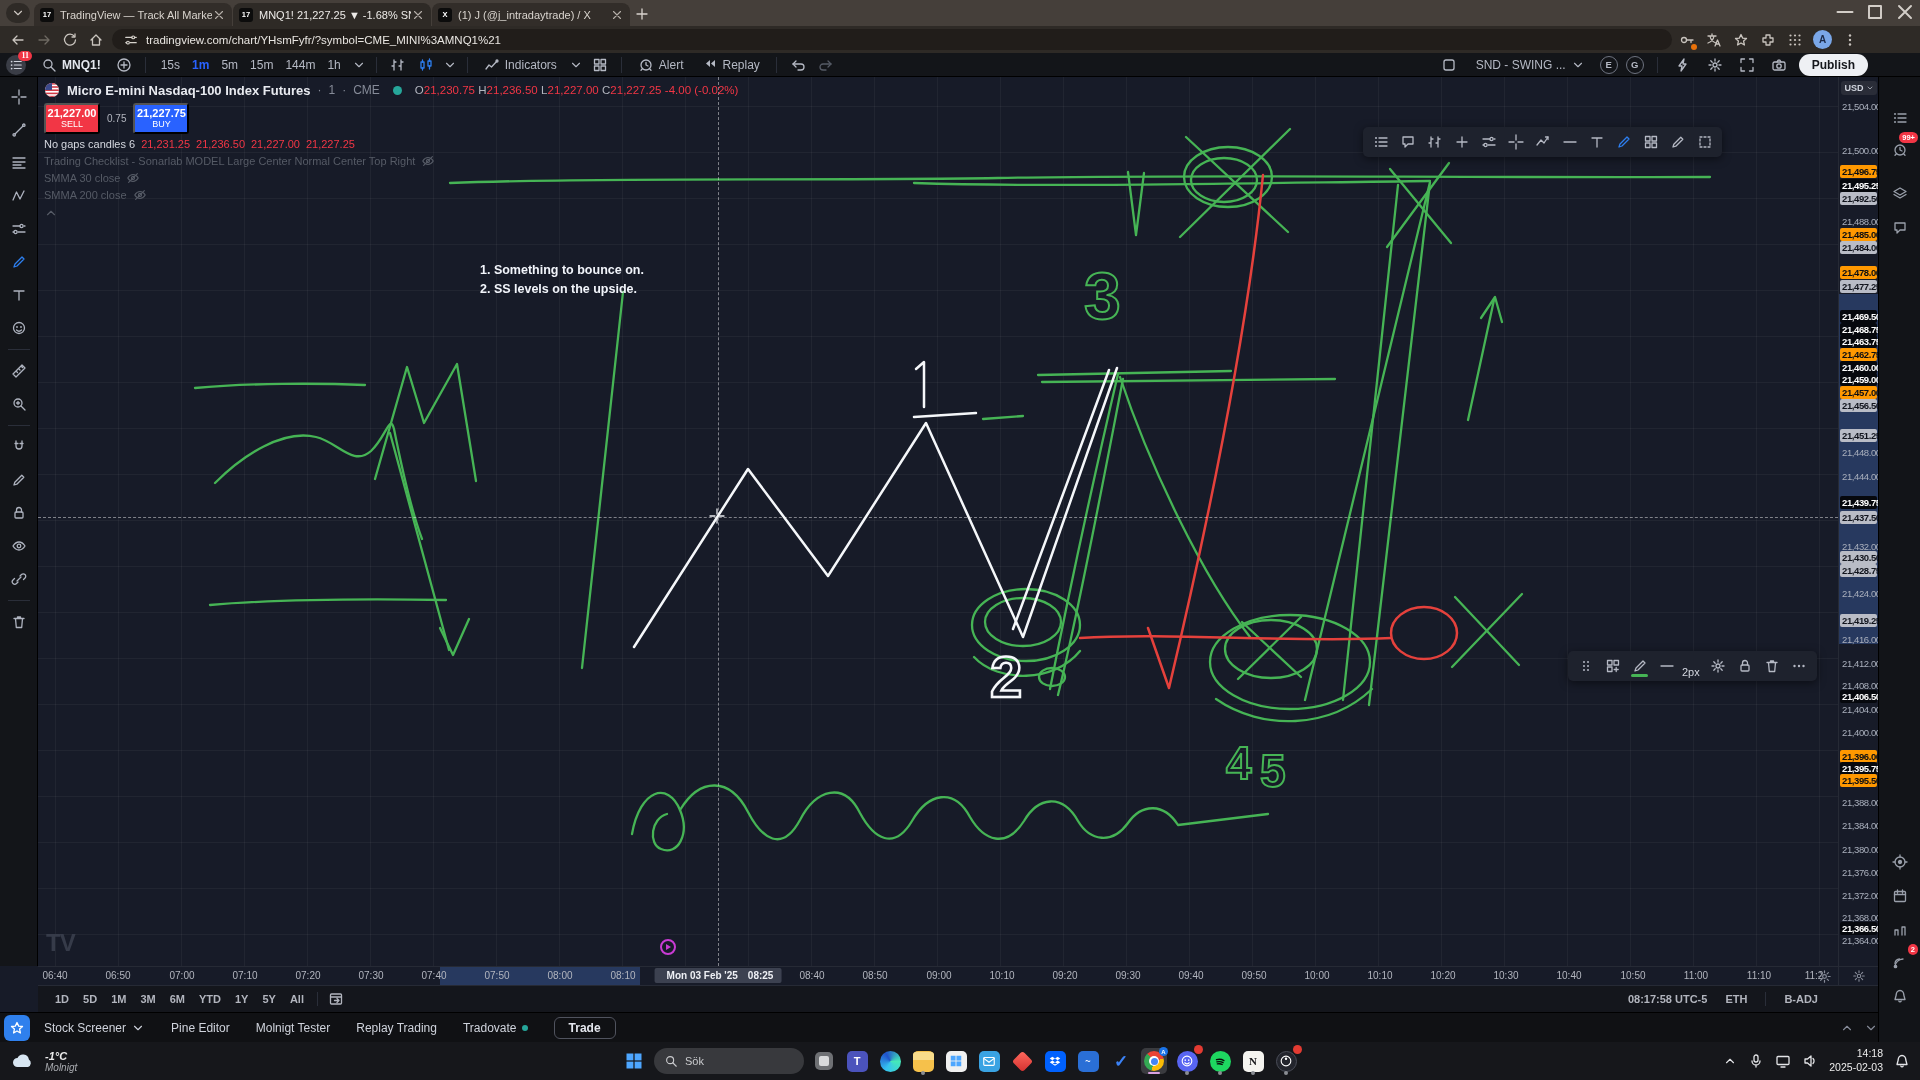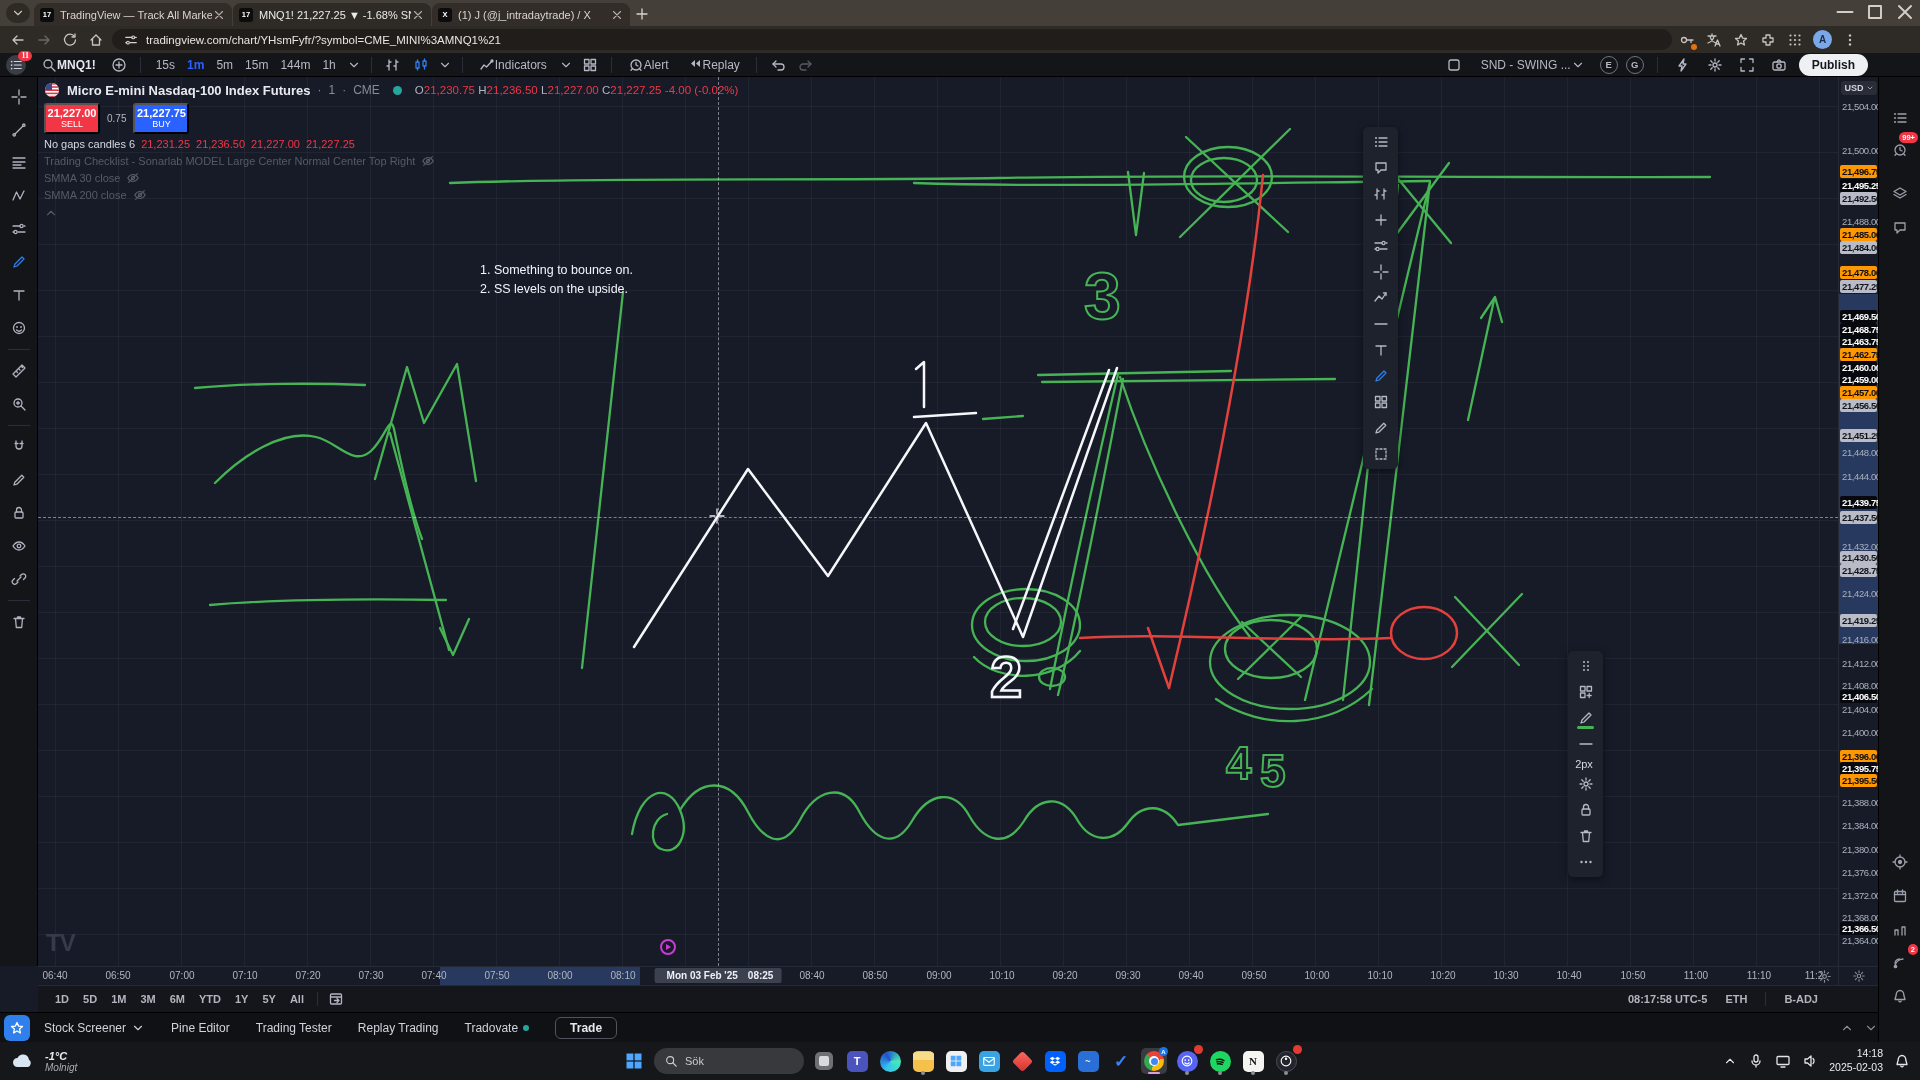--- a/index.html
+++ b/index.html
@@ -25,21 +25,21 @@
 .rticons{display:flex;align-items:center;gap:9px;color:#c9c4be;}
 .rticons .ic{width:18px;height:18px;display:flex;align-items:center;justify-content:center;position:relative;}
 .keydot{position:absolute;right:-1px;bottom:-1px;width:6px;height:6px;border-radius:3px;background:#e8710a;}
 .avatar{width:19px;height:19px;border-radius:10px;background:#7aa7e8;color:#1c2b4a;font-size:10px;font-weight:700;display:flex;align-items:center;justify-content:center;}
 
 
 .tvbar{position:absolute;left:0;top:53px;width:1920px;height:24px;background:#131519;border-bottom:1px solid #000;display:flex;align-items:center;padding:0 6px;color:#b5b9c4;font-size:12px;}
 .tvleft{display:flex;align-items:center;gap:4px;}
 .tvav{position:relative;width:20px;height:20px;border-radius:10px;background:#3a3d46;color:#d0d4dd;display:flex;align-items:center;justify-content:center;font-size:9px;margin-right:4px;}
 .tvav .nb{position:absolute;top:-4px;right:-6px;background:#f23645;color:#fff;font-size:8px;font-weight:700;border-radius:7px;padding:1px 3px;line-height:1;font-family:Liberation Serif, serif;}
-.tbtn{display:flex;align-items:center;padding:3px 7px;border-radius:4px;background:none;border:none;color:#b5b9c4;font-size:12px;}
+.tbtn{display:flex;align-items:center;gap:5px;padding:3px 7px;border-radius:4px;background:none;border:none;color:#b5b9c4;font-size:12px;}
 .tbtn b{color:#e4e7ee;font-weight:700;}
 .tfb{background:none;border:none;color:#b5b9c4;font-size:12px;padding:3px 6px;border-radius:4px;}
 .tfb.act{color:#2962ff;font-weight:700;}
 .vsep{width:1px;height:16px;background:#2a2e39;margin:0 5px;}
 .tvright{margin-left:auto;display:flex;align-items:center;gap:8px;}
 .circb{width:18px;height:18px;border:1.5px solid #6e7380;border-radius:10px;color:#b5b9c4;font-size:9.5px;font-weight:700;display:flex;align-items:center;justify-content:center;}
 .publish{background:#eef0f4;color:#15171c;font-weight:700;font-size:12px;border-radius:14px;padding:4px 13px;border:none;margin-right:46px;}
 .ic16{width:16px;height:16px;display:inline-flex;}
 .ic14{width:14px;height:14px;display:inline-flex;}
 
@@ -78,22 +78,22 @@
 .obox .l{font-size:9px;display:block;}
 .sell{background:#f23645;}
 .buy{background:#2962ff;}
 .spread{font-size:10px;color:#b2b5be;padding:0 4px;}
 .indrow{display:flex;align-items:center;gap:6px;margin-top:3px;font-size:11px;height:14px;}
 .indrow .nm{color:#d5d8e0;}
 .indrow.hid .nm{color:#565b66;}
 .indrow .rv{color:#f23645;}
 .eyeoff{color:#565b66;width:14px;height:14px;display:inline-flex;}
 .caret{margin-top:4px;color:#565b66;width:14px;height:14px;}
-.anno{position:absolute;left:442px;top:184px;font-size:12.5px;font-weight:400;color:#f2f5fb;line-height:1.55;white-space:nowrap;}
-.ftb{position:absolute;background:#1e222d;border-radius:5px;box-shadow:0 2px 8px rgba(0,0,0,.5);display:flex;align-items:center;padding:3px 5px;gap:2px;color:#b5b9c4;flex-direction:column;}
+.anno{position:absolute;left:442px;top:184px;font-size:12.5px;font-weight:700;color:#f2f5fb;line-height:1.55;white-space:nowrap;}
+.ftb{position:absolute;background:#1e222d;border-radius:5px;box-shadow:0 2px 8px rgba(0,0,0,.5);display:flex;align-items:flex-end;padding:3px 5px;gap:2px;color:#b5b9c4;}
 .ftb .fi{width:25px;height:24px;display:flex;align-items:center;justify-content:center;border-radius:3px;position:relative;}
 .ftb .fi.blue{color:#2d7ff0;}
 .ftb1{left:1325px;top:50px;}
 .ftb2{left:1530px;top:574px;}
 .greenbar{position:absolute;left:4px;bottom:1px;width:17px;height:3px;border-radius:2px;background:#46b455;}
 .wlabel{font-size:11px;color:#d5d8e0;padding:0 4px 0 1px;}
 .wm{position:absolute;left:8px;top:852px;font-size:24px;font-weight:700;color:#363b49;letter-spacing:-1px;}
 .rmark{position:absolute;left:622px;top:862px;width:16px;height:16px;border:2px solid #c93bd4;border-radius:9px;display:flex;align-items:center;justify-content:center;}
 .rmark i{width:0;height:0;border-left:5px solid #c93bd4;border-top:3.5px solid transparent;border-bottom:3.5px solid transparent;margin-left:1px;}
 
@@ -1162,21 +1162,21 @@
         <span class="ic14">
           <svg class="s" viewBox="0 0 16 16">
             <path d="M4 6l4 4 4-4"></path>
           </svg>
         </span>
       </button>
     <button class="pitem">
         <span>Pine Editor</span>
       </button>
     <button class="pitem">
-        <span>Trading Tester</span>
+        <span>Molnigt Tester</span>
       </button>
     <button class="pitem">
         <span>Replay Trading</span>
       </button>
     <button class="pitem">
         <span>Tradovate</span>
         <span class="gdot"></span>
       </button>
     <button class="tradebtn">Trade</button>
     <div class="pchev">

